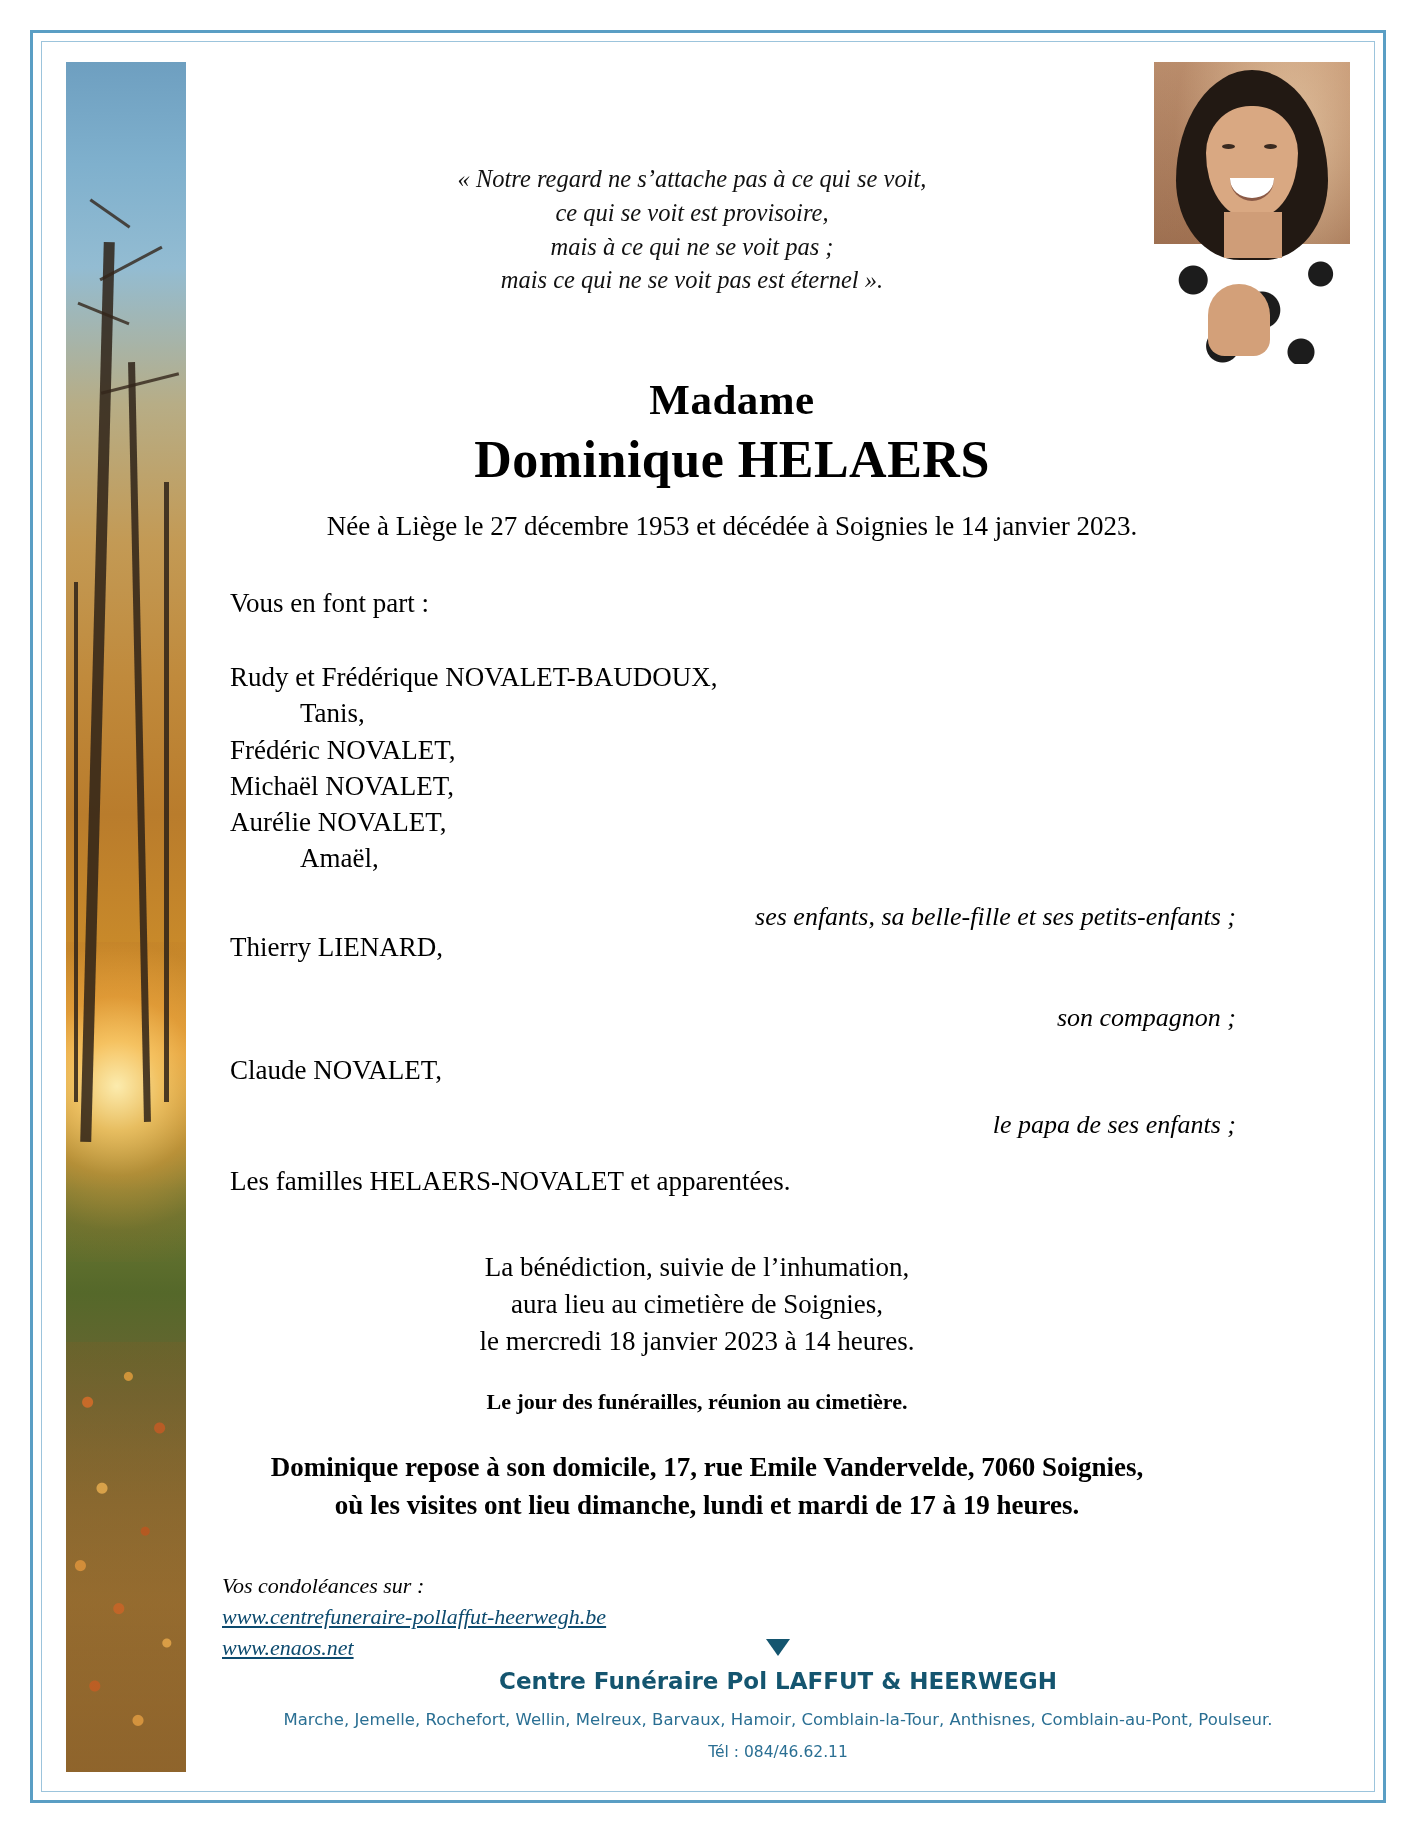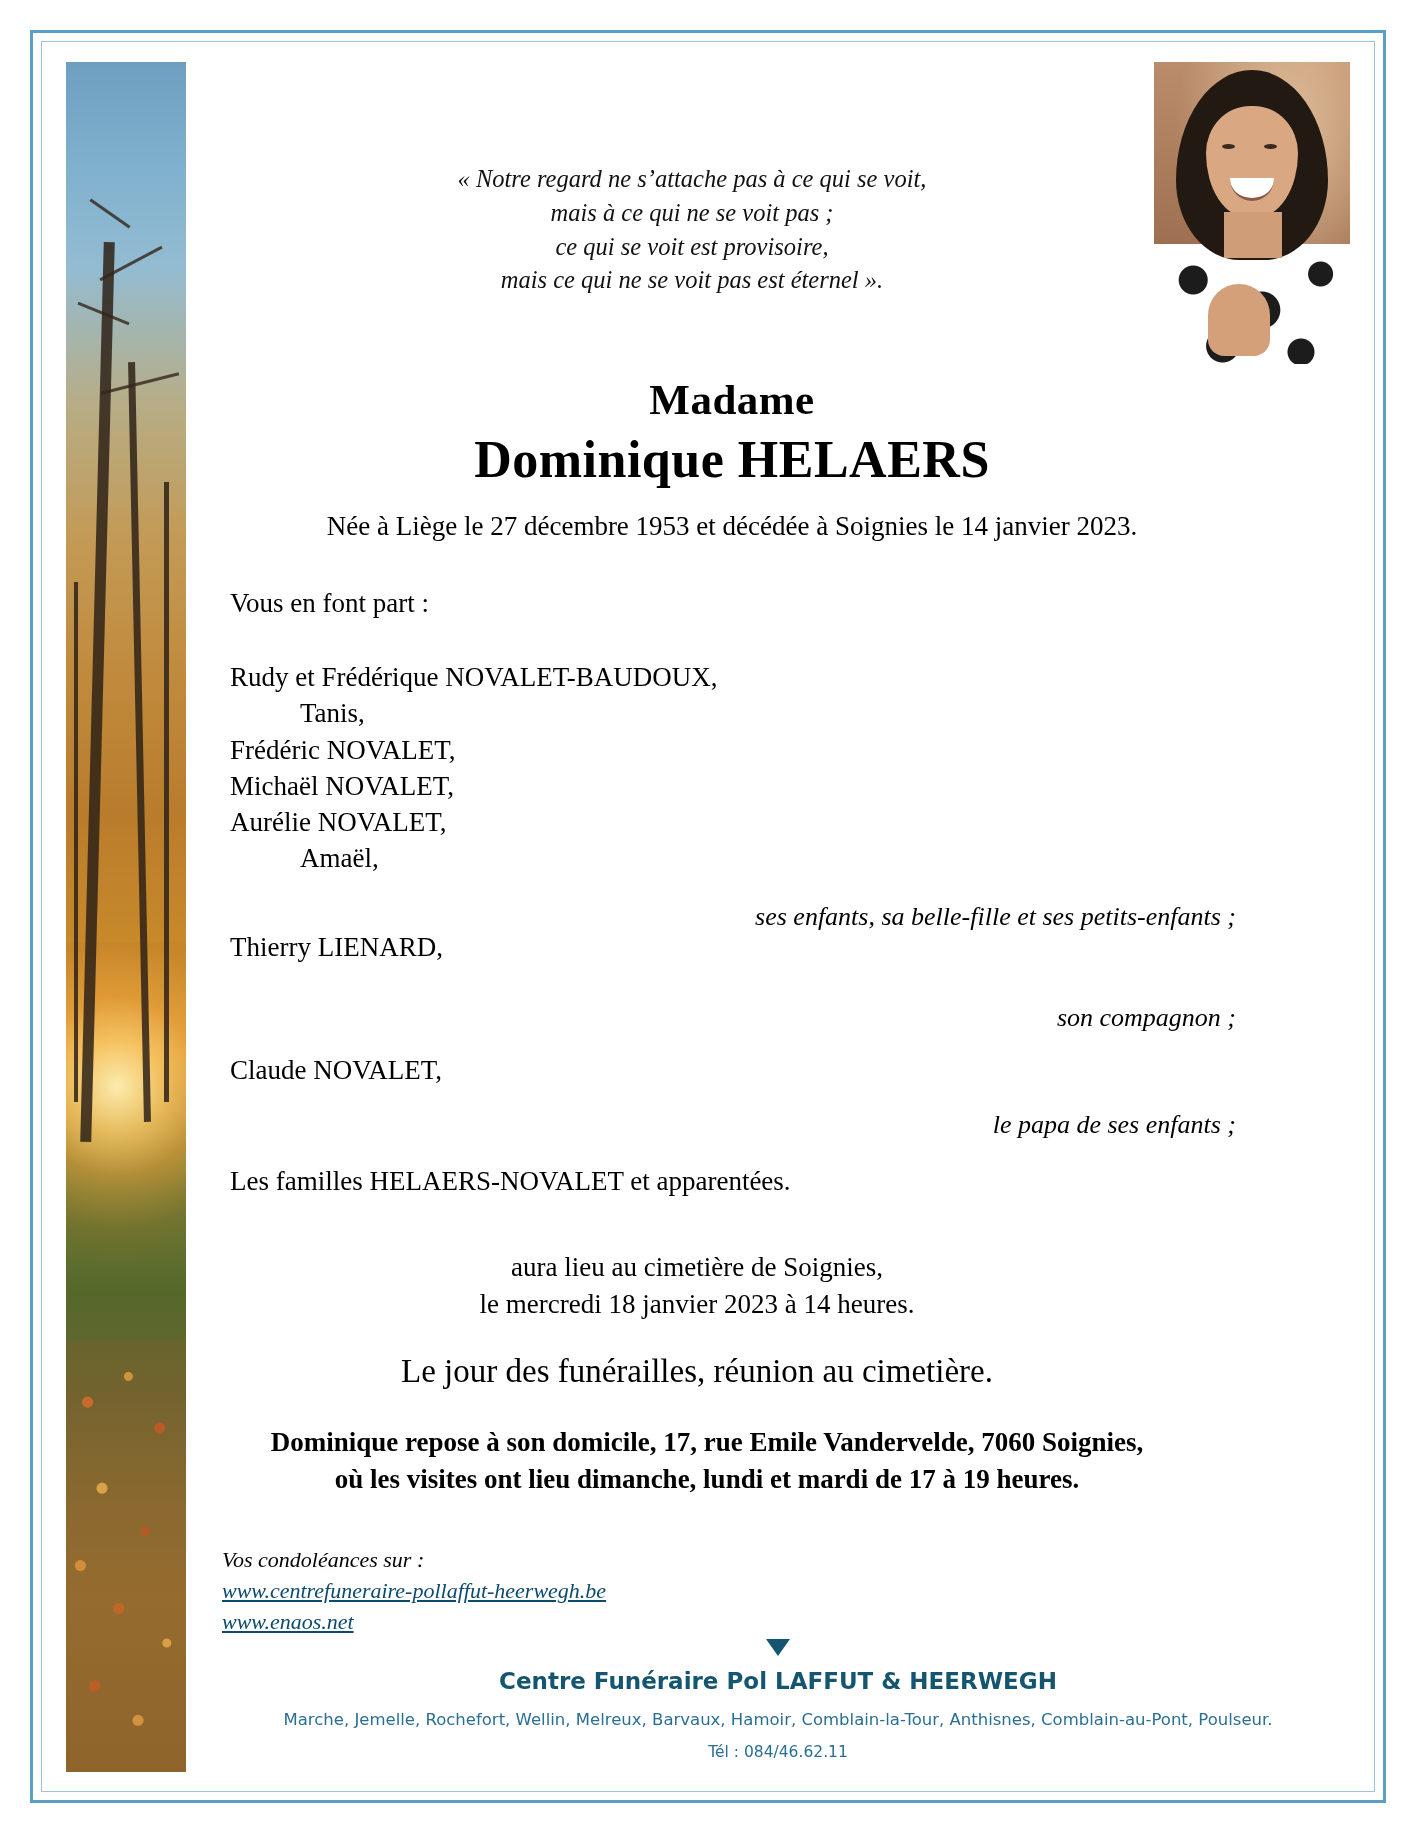--- a/index.html
+++ b/index.html
@@ -275,22 +275,22 @@
     text-align: center;
     font-size: 27px;
     margin-top: 52px;
     line-height: 1.36;
     margin-right: 70px;
   }
   .ceremony .bold { font-weight: normal; }
 
   .reunion {
     text-align: center;
-    font-weight: normal;
-    font-size: 33px;
+    font-weight: bold;
+    font-size: 22px;
     margin-top: 30px;
     margin-right: 70px;
   }
 
   .repose {
     text-align: center;
     font-weight: bold;
     font-size: 27px;
     margin-top: 34px;
     line-height: 1.4;
@@ -379,22 +379,22 @@
     <div class="eye r"></div>
     <div class="smile"></div>
     <div class="neck"></div>
     <div class="hand"></div>
   </div>
 
   <div class="content">
 
     <div class="quote">
       <div>« Notre regard ne s’attache pas à ce qui se voit,</div>
+      <div>ce qui se voit est provisoire,</div>
       <div>mais à ce qui ne se voit pas ;</div>
-      <div>ce qui se voit est provisoire,</div>
       <div>mais ce qui ne se voit pas est éternel ».</div>
     </div>
 
     <div class="name-title">Madame</div>
     <div class="name-main">Dominique HELAERS</div>
     <div class="birth-death">Née à Liège le 27 décembre 1953 et décédée à Soignies le 14 janvier 2023.</div>
 
     <div class="announce">Vous en font part :</div>
 
     <div class="family-block">
@@ -410,20 +410,21 @@
 
     <div class="person-line p1">Thierry LIENARD,</div>
     <div class="role r2">son compagnon ;</div>
 
     <div class="person-line p2">Claude NOVALET,</div>
     <div class="role r3">le papa de ses enfants ;</div>
 
     <div class="families">Les familles HELAERS-NOVALET et apparentées.</div>
 
     <div class="ceremony">
+      <div>La bénédiction, suivie de l’inhumation,</div>
       <div>aura lieu au cimetière de Soignies,</div>
       <div class="bold">le mercredi 18 janvier 2023 à 14 heures.</div>
     </div>
 
     <div class="reunion">Le jour des funérailles, réunion au cimetière.</div>
 
     <div class="repose">
       <div>Dominique repose à son domicile, 17, rue Emile Vandervelde, 7060 Soignies,</div>
       <div>où les visites ont lieu dimanche, lundi et mardi de 17 à 19 heures.</div>
     </div>

